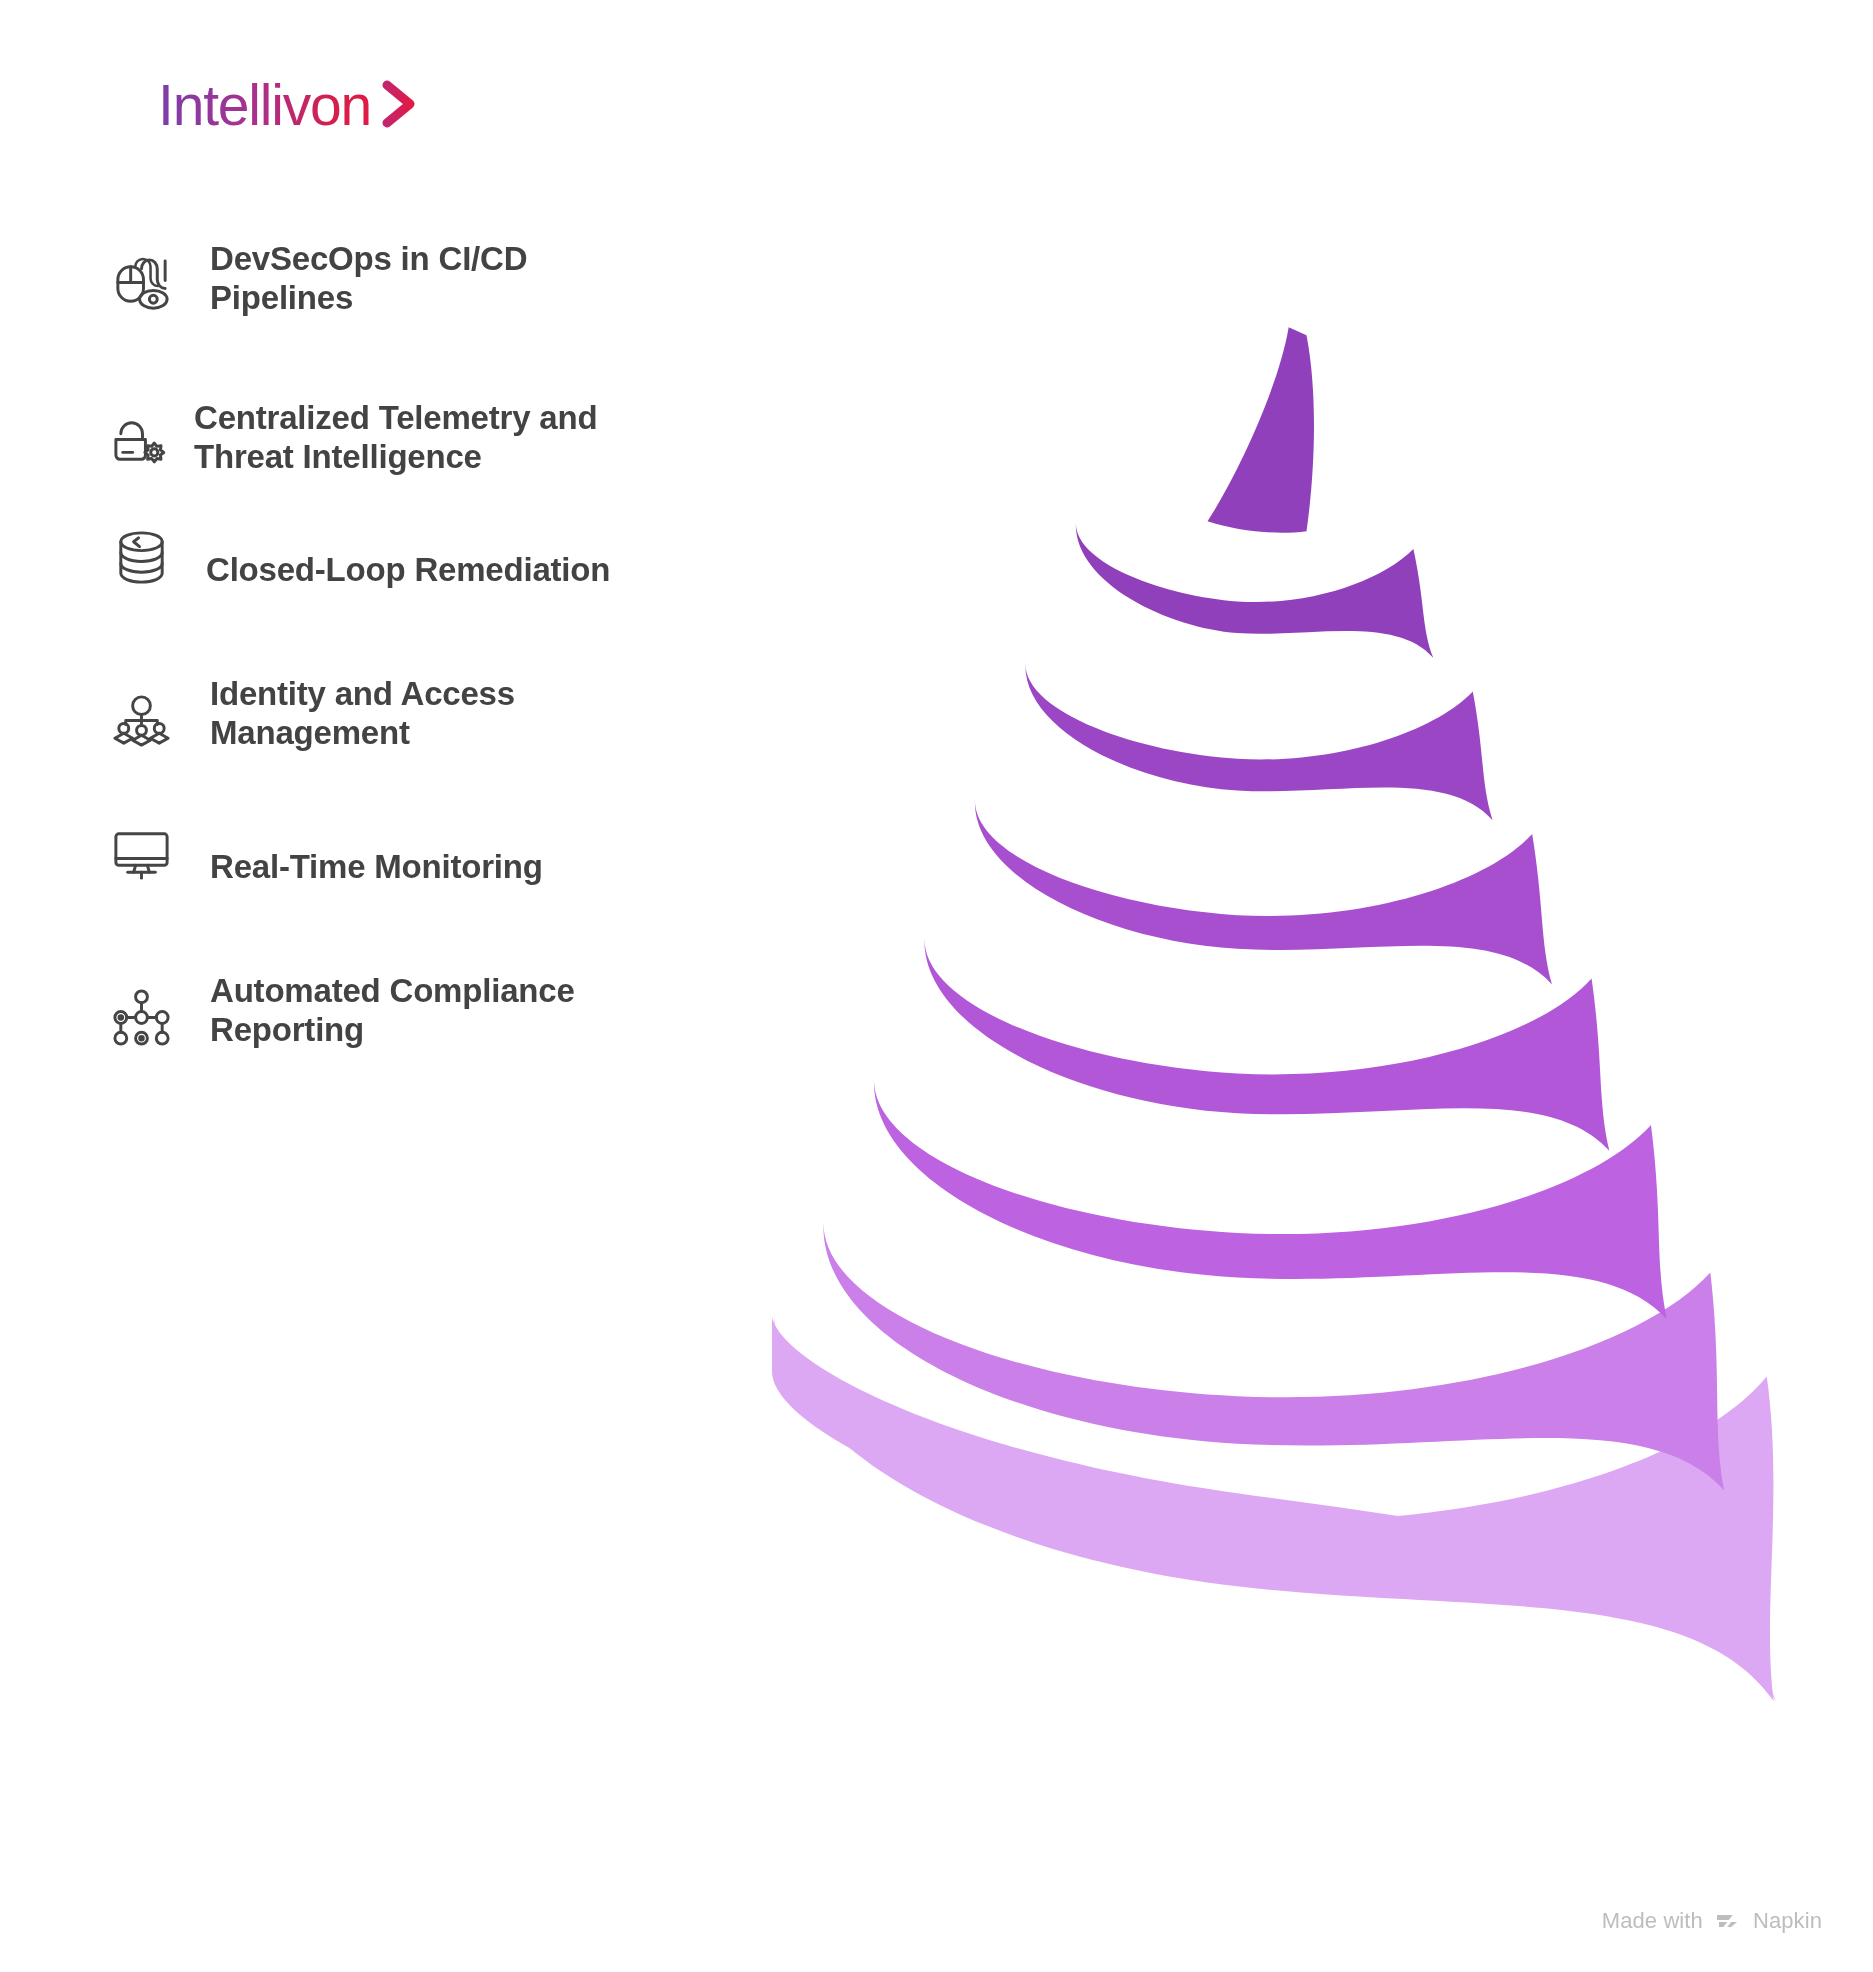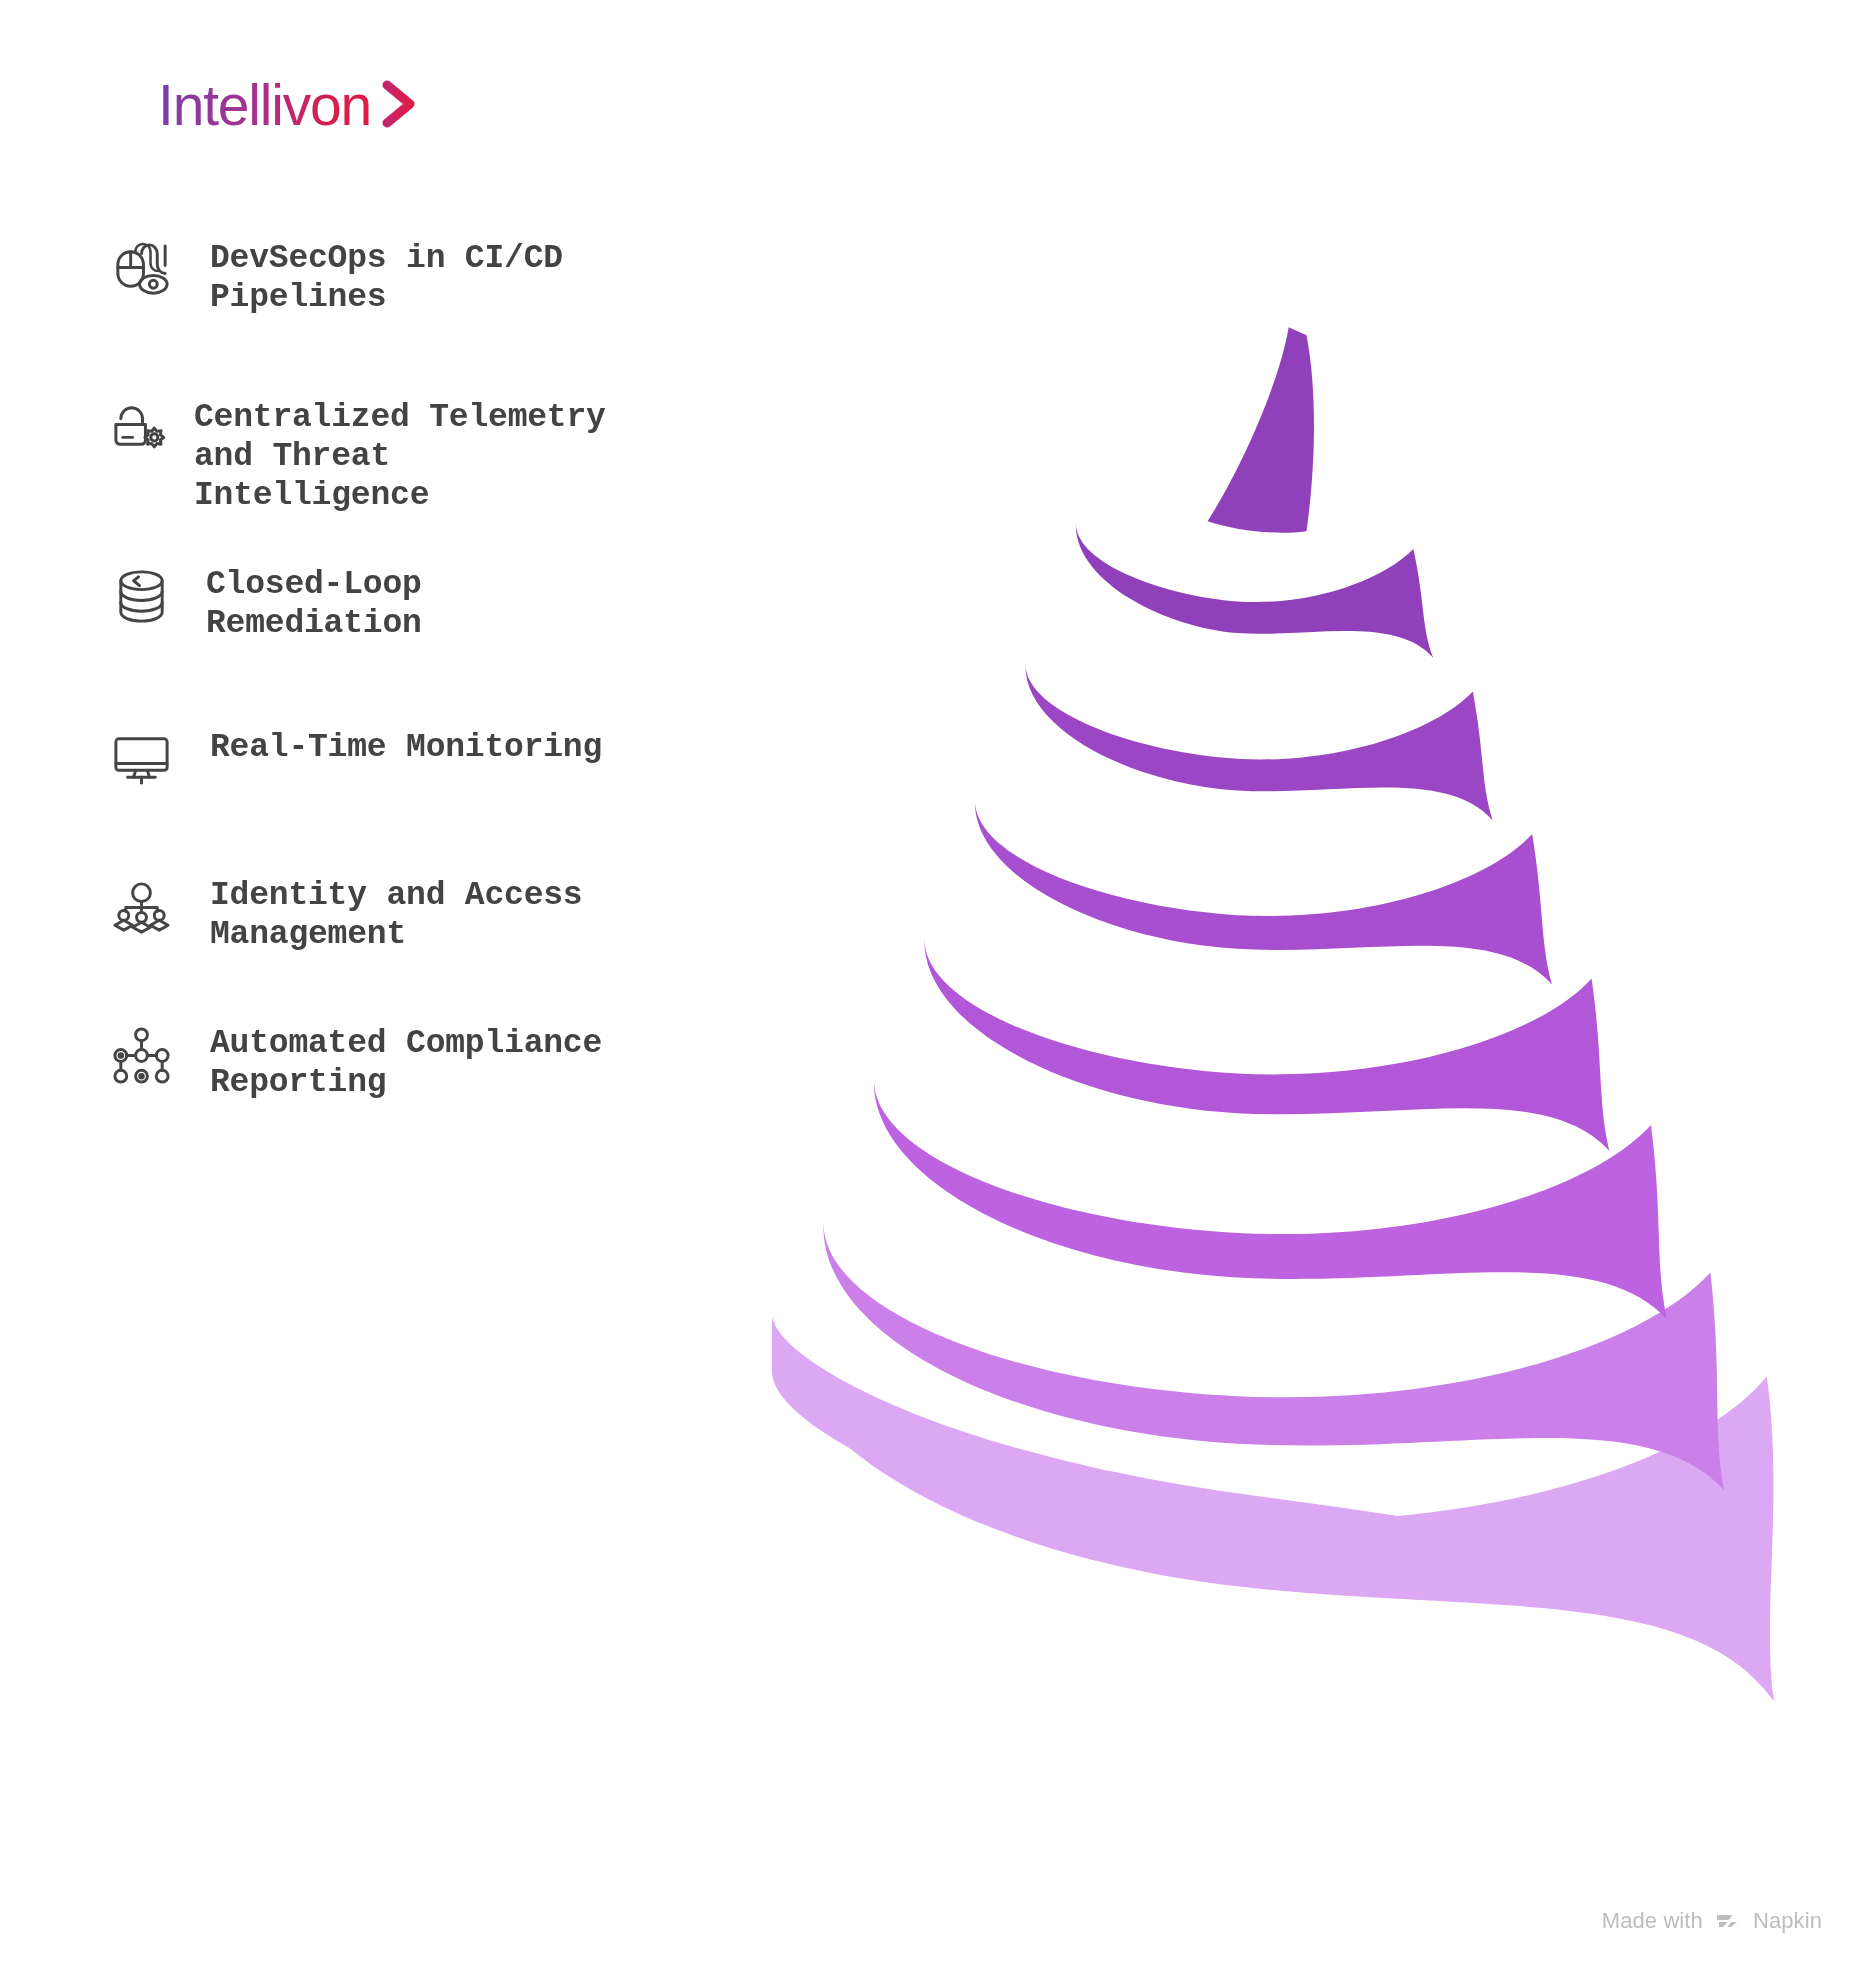--- a/index.html
+++ b/index.html
@@ -45,24 +45,23 @@
 
   
   #feature-list {
     position: absolute;
     left: 109px;
     top: 236px;
     width: 634px;
   }
   .feature-item {
     display: flex;
-    align-items: flex-start;
+    align-items: flex-end;
     gap: 36px;
     margin-bottom: 65px;
-    font-family: Liberation Mono, monospace;
   }
   .feature-icon {
     flex: 0 0 auto;
     width: 65px;
     height: 65px;
     display: block;
     margin-top: 2px;
   }
   .feature-icon svg { display: block; }
   .feature-label {
@@ -164,50 +163,50 @@
         <ellipse cx="33" cy="17" rx="21" ry="9"></ellipse>
         <path d="M12 17v32c0 5 9.4 9 21 9s21-4 21-9V17"></path>
         <path d="M12 28c0 5 9.4 9 21 9s21-4 21-9"></path>
         <path d="M12 39c0 5 9.4 9 21 9s21-4 21-9"></path>
         <path d="M30 13l-5 4 6 5"></path>
       </svg>
     </span>
     <div class="feature-label">Closed-Loop Remediation</div>
   </div>
 
-  <div class="feature-item" data-index="5">
-    <span class="feature-icon">
-      <svg width="65" height="65" viewBox="0 0 66 66" fill="none" stroke="#454545" stroke-width="3" stroke-linecap="round" stroke-linejoin="round">
-        <rect x="7" y="12" width="52" height="32" rx="3"></rect>
-        <path d="M7 37h52"></path>
-        <path d="M27 44l-2 7"></path>
-        <path d="M39 44l2 7"></path>
-        <path d="M19 51h28"></path>
-        <path d="M33 51v6"></path>
-      </svg>
-    </span>
-    <div class="feature-label">Real-Time Monitoring</div>
-  </div>
-
   <div class="feature-item" data-index="4">
     <span class="feature-icon">
       <svg width="65" height="65" viewBox="0 0 66 66" fill="none" stroke="#454545" stroke-width="3" stroke-linecap="round" stroke-linejoin="round">
         <circle cx="33" cy="18" r="9"></circle>
         <path d="M33 27v9"></path>
         <path d="M33 33h-16v4"></path>
         <path d="M33 33h16v4"></path>
         <circle cx="15" cy="41" r="5"></circle>
         <circle cx="51" cy="41" r="5"></circle>
         <circle cx="33" cy="43" r="5"></circle>
         <path d="M15 46l-9 5 9 5 9-5z"></path>
         <path d="M51 46l-9 5 9 5 9-5z"></path>
         <path d="M33 48l-9 5 9 5 9-5z"></path>
       </svg>
     </span>
     <div class="feature-label">Identity and Access Management</div>
+  </div>
+
+  <div class="feature-item" data-index="5">
+    <span class="feature-icon">
+      <svg width="65" height="65" viewBox="0 0 66 66" fill="none" stroke="#454545" stroke-width="3" stroke-linecap="round" stroke-linejoin="round">
+        <rect x="7" y="12" width="52" height="32" rx="3"></rect>
+        <path d="M7 37h52"></path>
+        <path d="M27 44l-2 7"></path>
+        <path d="M39 44l2 7"></path>
+        <path d="M19 51h28"></path>
+        <path d="M33 51v6"></path>
+      </svg>
+    </span>
+    <div class="feature-label">Real-Time Monitoring</div>
   </div>
 
   <div class="feature-item" data-index="6">
     <span class="feature-icon">
       <svg width="65" height="65" viewBox="0 0 66 66" fill="none" stroke="#454545" stroke-width="3" stroke-linecap="round" stroke-linejoin="round">
         <circle cx="33" cy="12" r="6"></circle>
         <circle cx="33" cy="33" r="6"></circle>
         <circle cx="12" cy="33" r="6"></circle>
         <circle cx="54" cy="33" r="6"></circle>
         <circle cx="12" cy="54" r="6"></circle>

